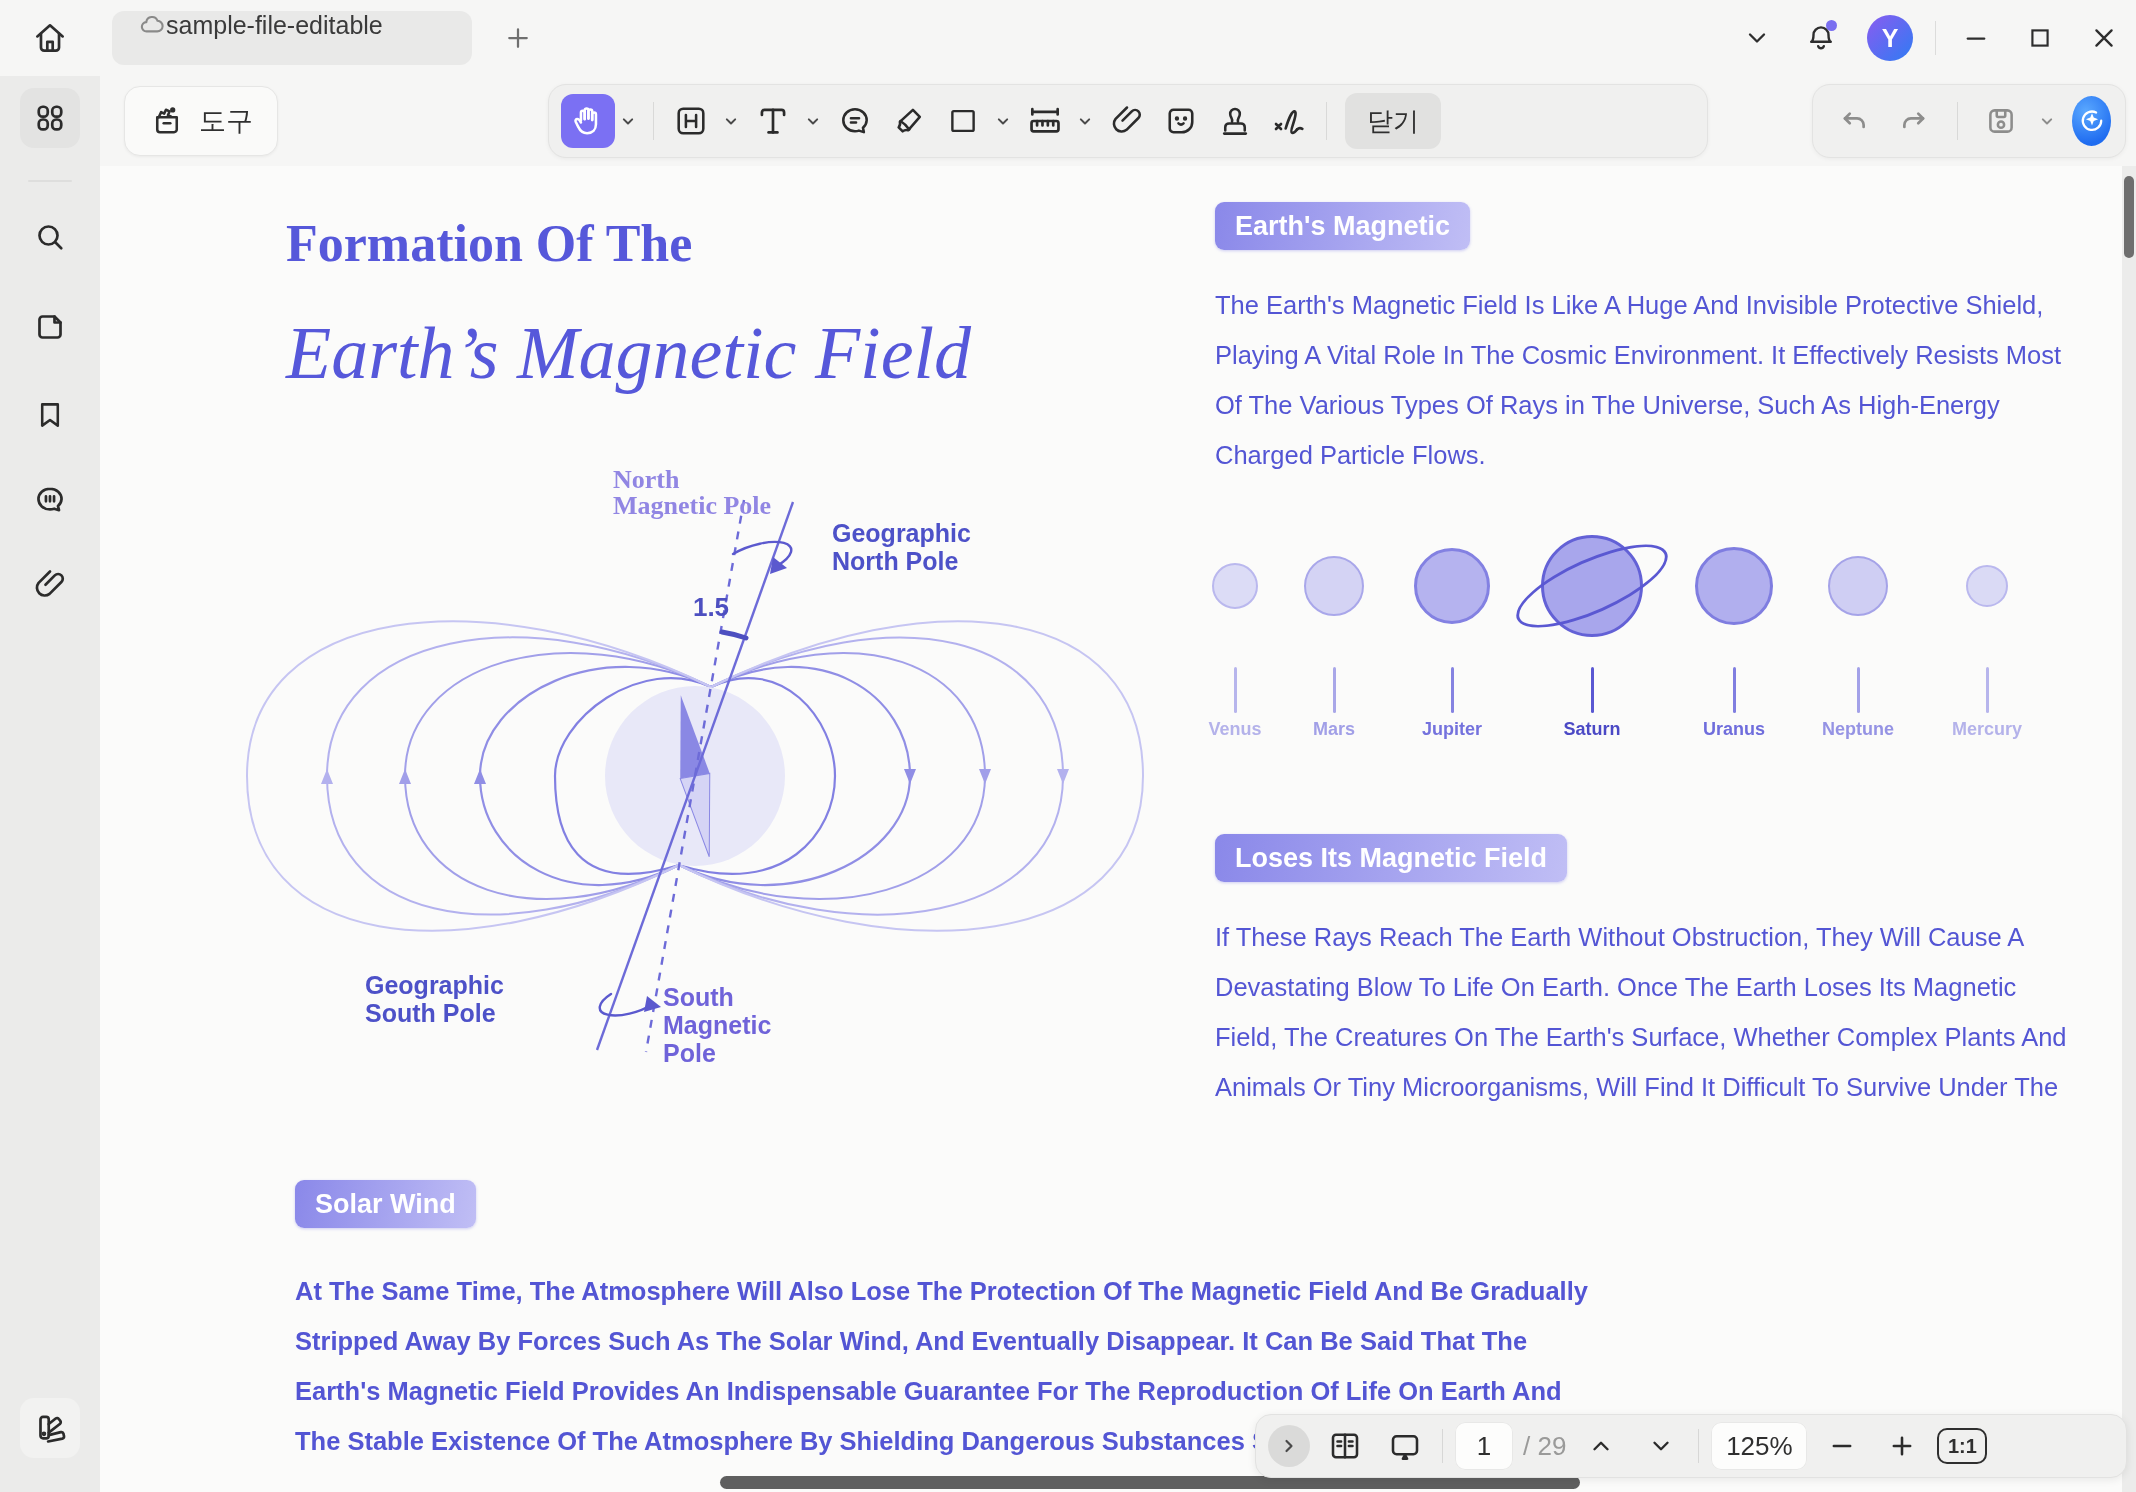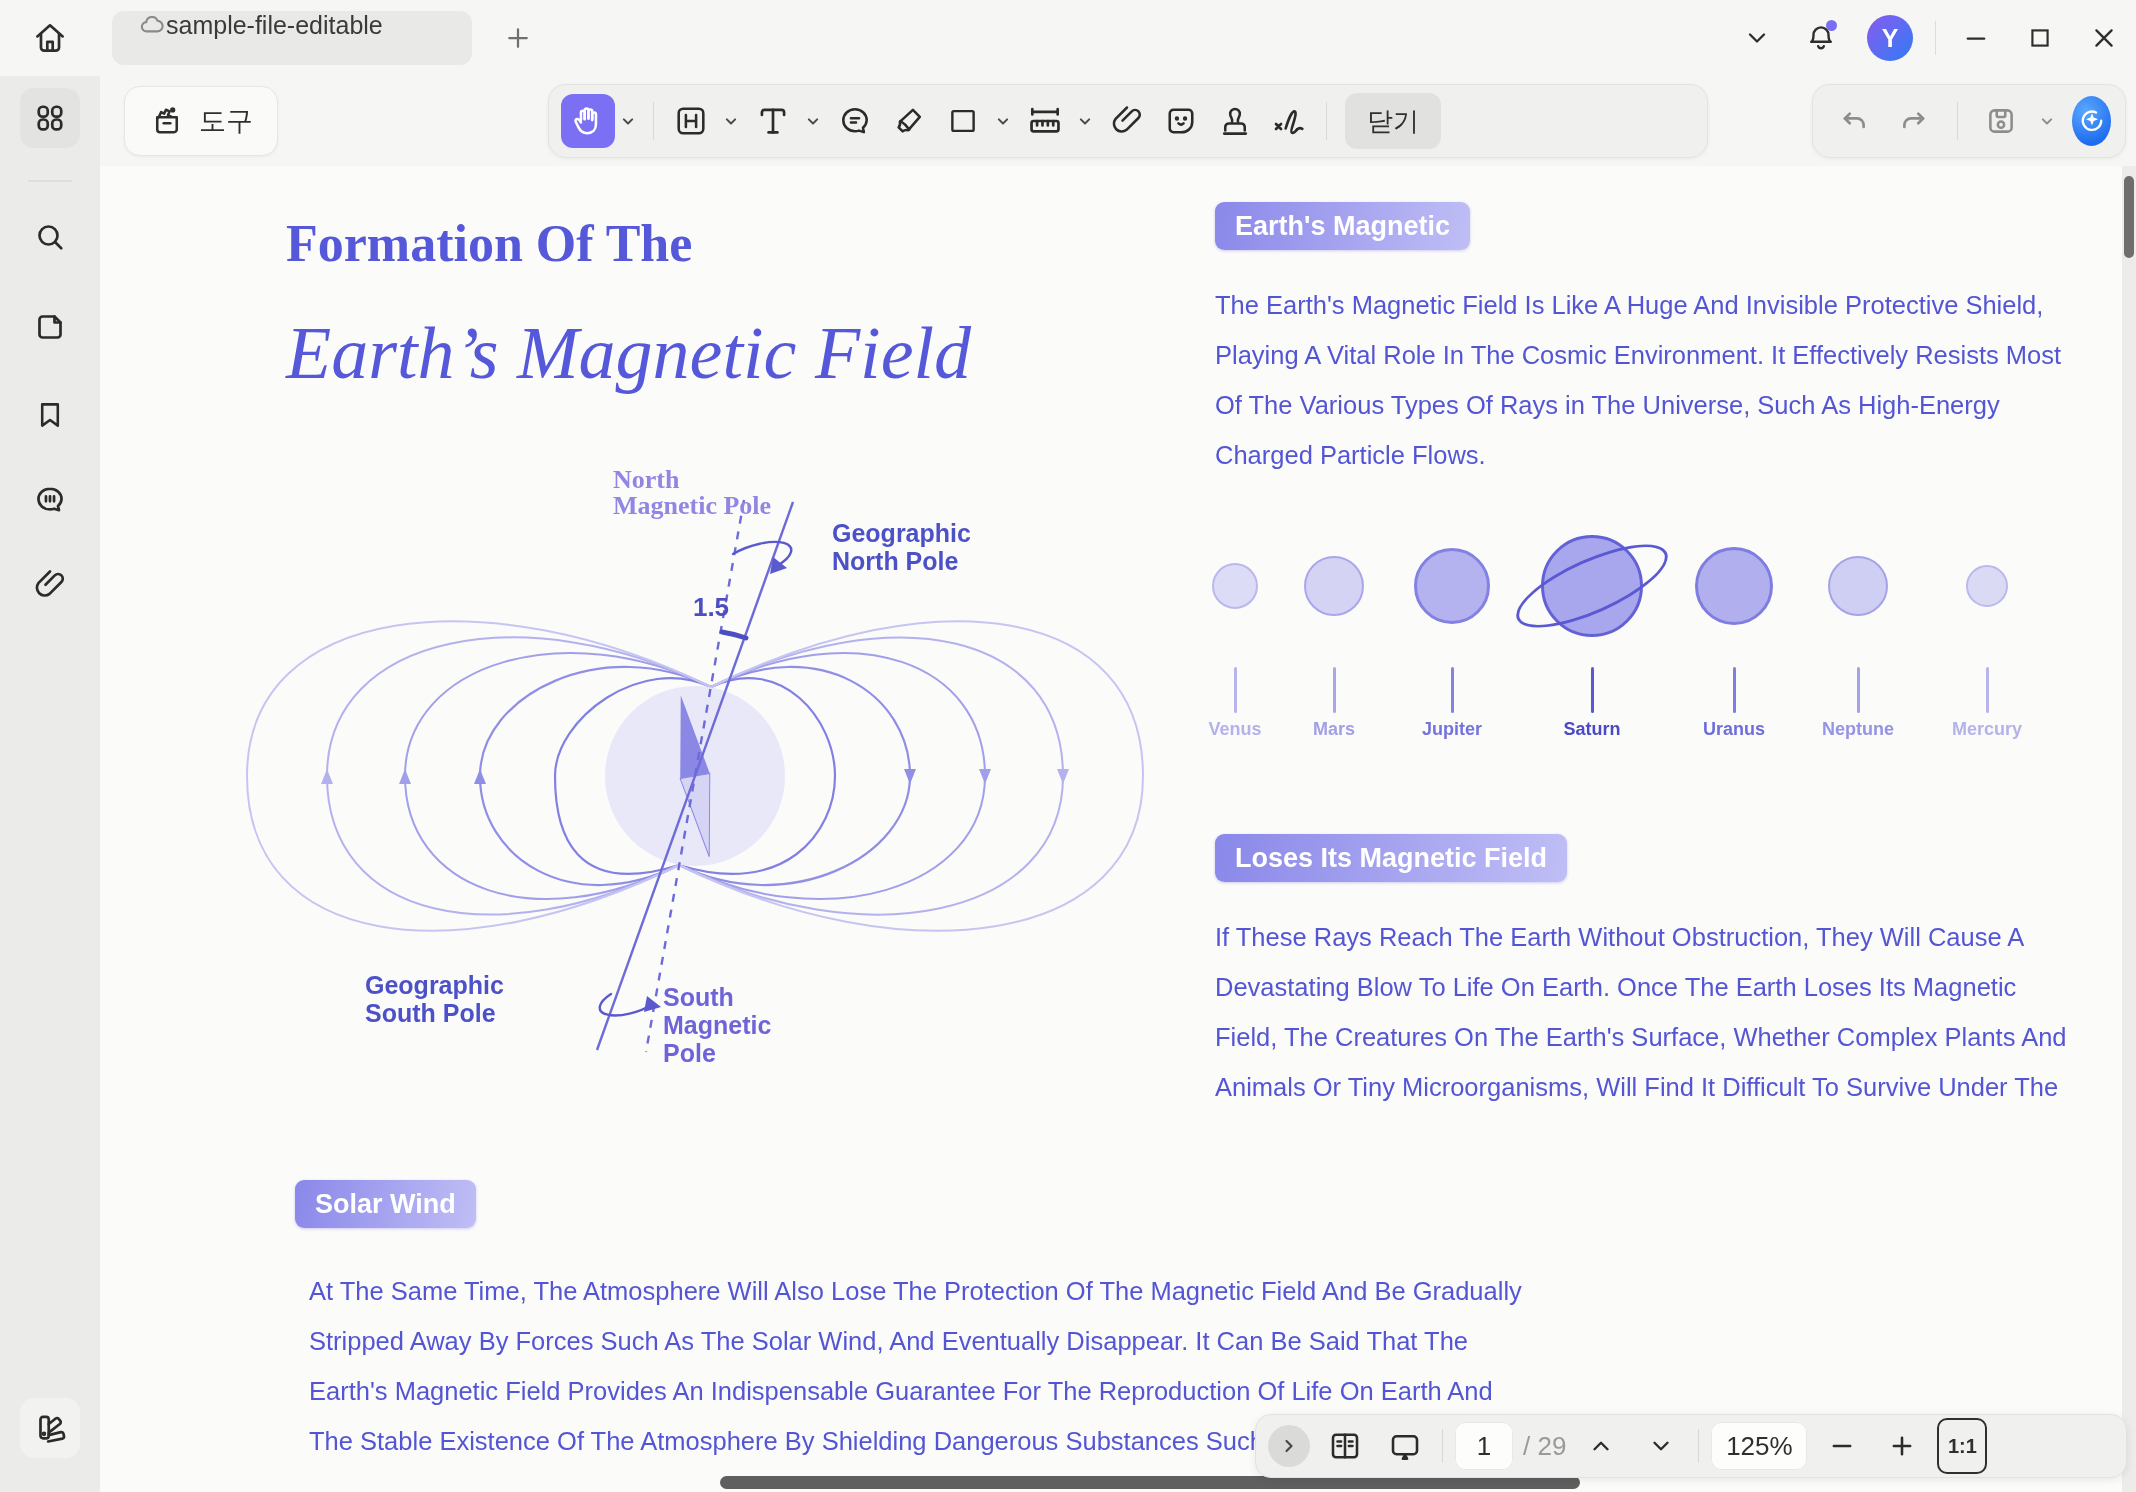--- a/index.html
+++ b/index.html
@@ -48,21 +48,21 @@
 
   .badge { display:inline-block; height:48px; line-height:48px; padding:0 20px; border-radius:9px; background:linear-gradient(100deg,#8a88e9,#c0bef5); color:#ffffff; font-size:27px; font-weight:bold; box-shadow:0 1px 3px rgba(120,118,230,.35); }
   .badge.b1 { position:absolute; left:1115px; top:36px; }
   .badge.b2 { position:absolute; left:1115px; top:668px; }
   .badge.b3 { position:absolute; left:195px; top:1014px; }
 
   .para { position:absolute; color:#5355d4; font-size:25.5px; }
   .para .pline { line-height:50px; white-space:nowrap; }
   .para.p1 { left:1115px; top:114px; }
   .para.p2 { left:1115px; top:746px; }
-  .para.p3 { left:209px; top:1100px; }
+  .para.p3 { left:195px; top:1100px;font-weight:bold; }
 
   
   .planet-col { position:absolute; top:365px; width:130px; display:flex; flex-direction:column; align-items:center; }
   .pcircle-wrap { height:110px; display:flex; align-items:center; justify-content:center; position:relative; }
   .pcircle { border-radius:50%; }
   .ptick { width:3px; height:46px; margin-top:26px; border-radius:2px; }
   .plabel { margin-top:6px; font-size:18px; font-weight:bold; }
   .col-venus   { left:1070px; } .col-venus .pcircle  { width:46px;  height:46px;  background:#dcdcf6; border:2px solid #bab8ee; } .col-venus .ptick  { background:#b7b5ec; } .col-venus .plabel  { color:#b4b2ea; }
   .col-mars    { left:1169px; } .col-mars .pcircle   { width:60px;  height:60px;  background:#d4d3f4; border:2px solid #a9a7ea; } .col-mars .ptick   { background:#a9a7e8; } .col-mars .plabel   { color:#a19fe7; }
   .col-jupiter { left:1287px; } .col-jupiter .pcircle{ width:76px;  height:76px;  background:#b5b3ef; border:3px solid #8381e2; } .col-jupiter .ptick{ background:#8583e1; } .col-jupiter .plabel{ color:#7472dd; }
@@ -73,21 +73,21 @@
   .saturn-ring { position:absolute; left:50%; top:50%; width:164px; height:54px; margin-left:-82px; margin-top:-27px; border:3px solid #5a58d2; border-radius:50%; transform:rotate(-24deg); }
 
   
   .bottom-bar { position:absolute; left:1255px; top:1414px; width:872px; height:64px; background:#f0f0ef; border:1px solid #e2e2e1; border-radius:16px; display:flex; align-items:center; padding:0 12px; gap:10px; box-shadow:0 2px 8px rgba(0,0,0,.08); z-index:10; }
   .round-btn { width:42px; height:42px; border-radius:50%; background:#dadad9; display:flex; align-items:center; justify-content:center; flex:none; }
   .bb-icon { width:50px; height:50px; display:flex; align-items:center; justify-content:center; flex:none; }
   .bb-divider { width:1px; height:34px; background:#d7d7d6; flex:none; margin:0 2px; }
   .page-box { min-width:58px; height:48px; background:#fdfdfc; border-radius:10px; display:flex; align-items:center; justify-content:center; font-size:26px; color:#2f2f2f; box-shadow:inset 0 0 0 1px #e8e8e7; padding:0 10px; }
   .page-total { font-size:26px; color:#9a9a99; }
   .zoom-box { min-width:96px; height:48px; background:#fdfdfc; border-radius:10px; display:flex; align-items:center; justify-content:center; font-size:26px; color:#2f2f2f; box-shadow:inset 0 0 0 1px #e8e8e7; }
-  .ratio-btn { width:50px; height:56px; border:2.5px solid #2f2f2f; border-radius:10px; display:flex; align-items:center; justify-content:center; font-size:20px; font-weight:bold; color:#2f2f2f; flex:none; }
+  .ratio-btn { width:50px; height:36px; border:2.5px solid #2f2f2f; border-radius:10px; display:flex; align-items:center; justify-content:center; font-size:20px; font-weight:bold; color:#2f2f2f; flex:none; }
 
   
   .vscroll-track { position:absolute; right:0; top:166px; width:14px; height:1326px; background:#ececeb; z-index:9; }
   .vscroll-thumb { position:absolute; right:2px; top:176px; width:10px; height:82px; background:#6e6e6e; border-radius:5px; z-index:11; }
   .hscroll-thumb { position:absolute; left:720px; top:1476px; width:860px; height:13px; background:#5f5f5f; border-radius:7px; z-index:5; }
 
   svg { display:block; }
   .diagram { position:absolute; left:95px; top:300px; }
 </style>
 </head>

